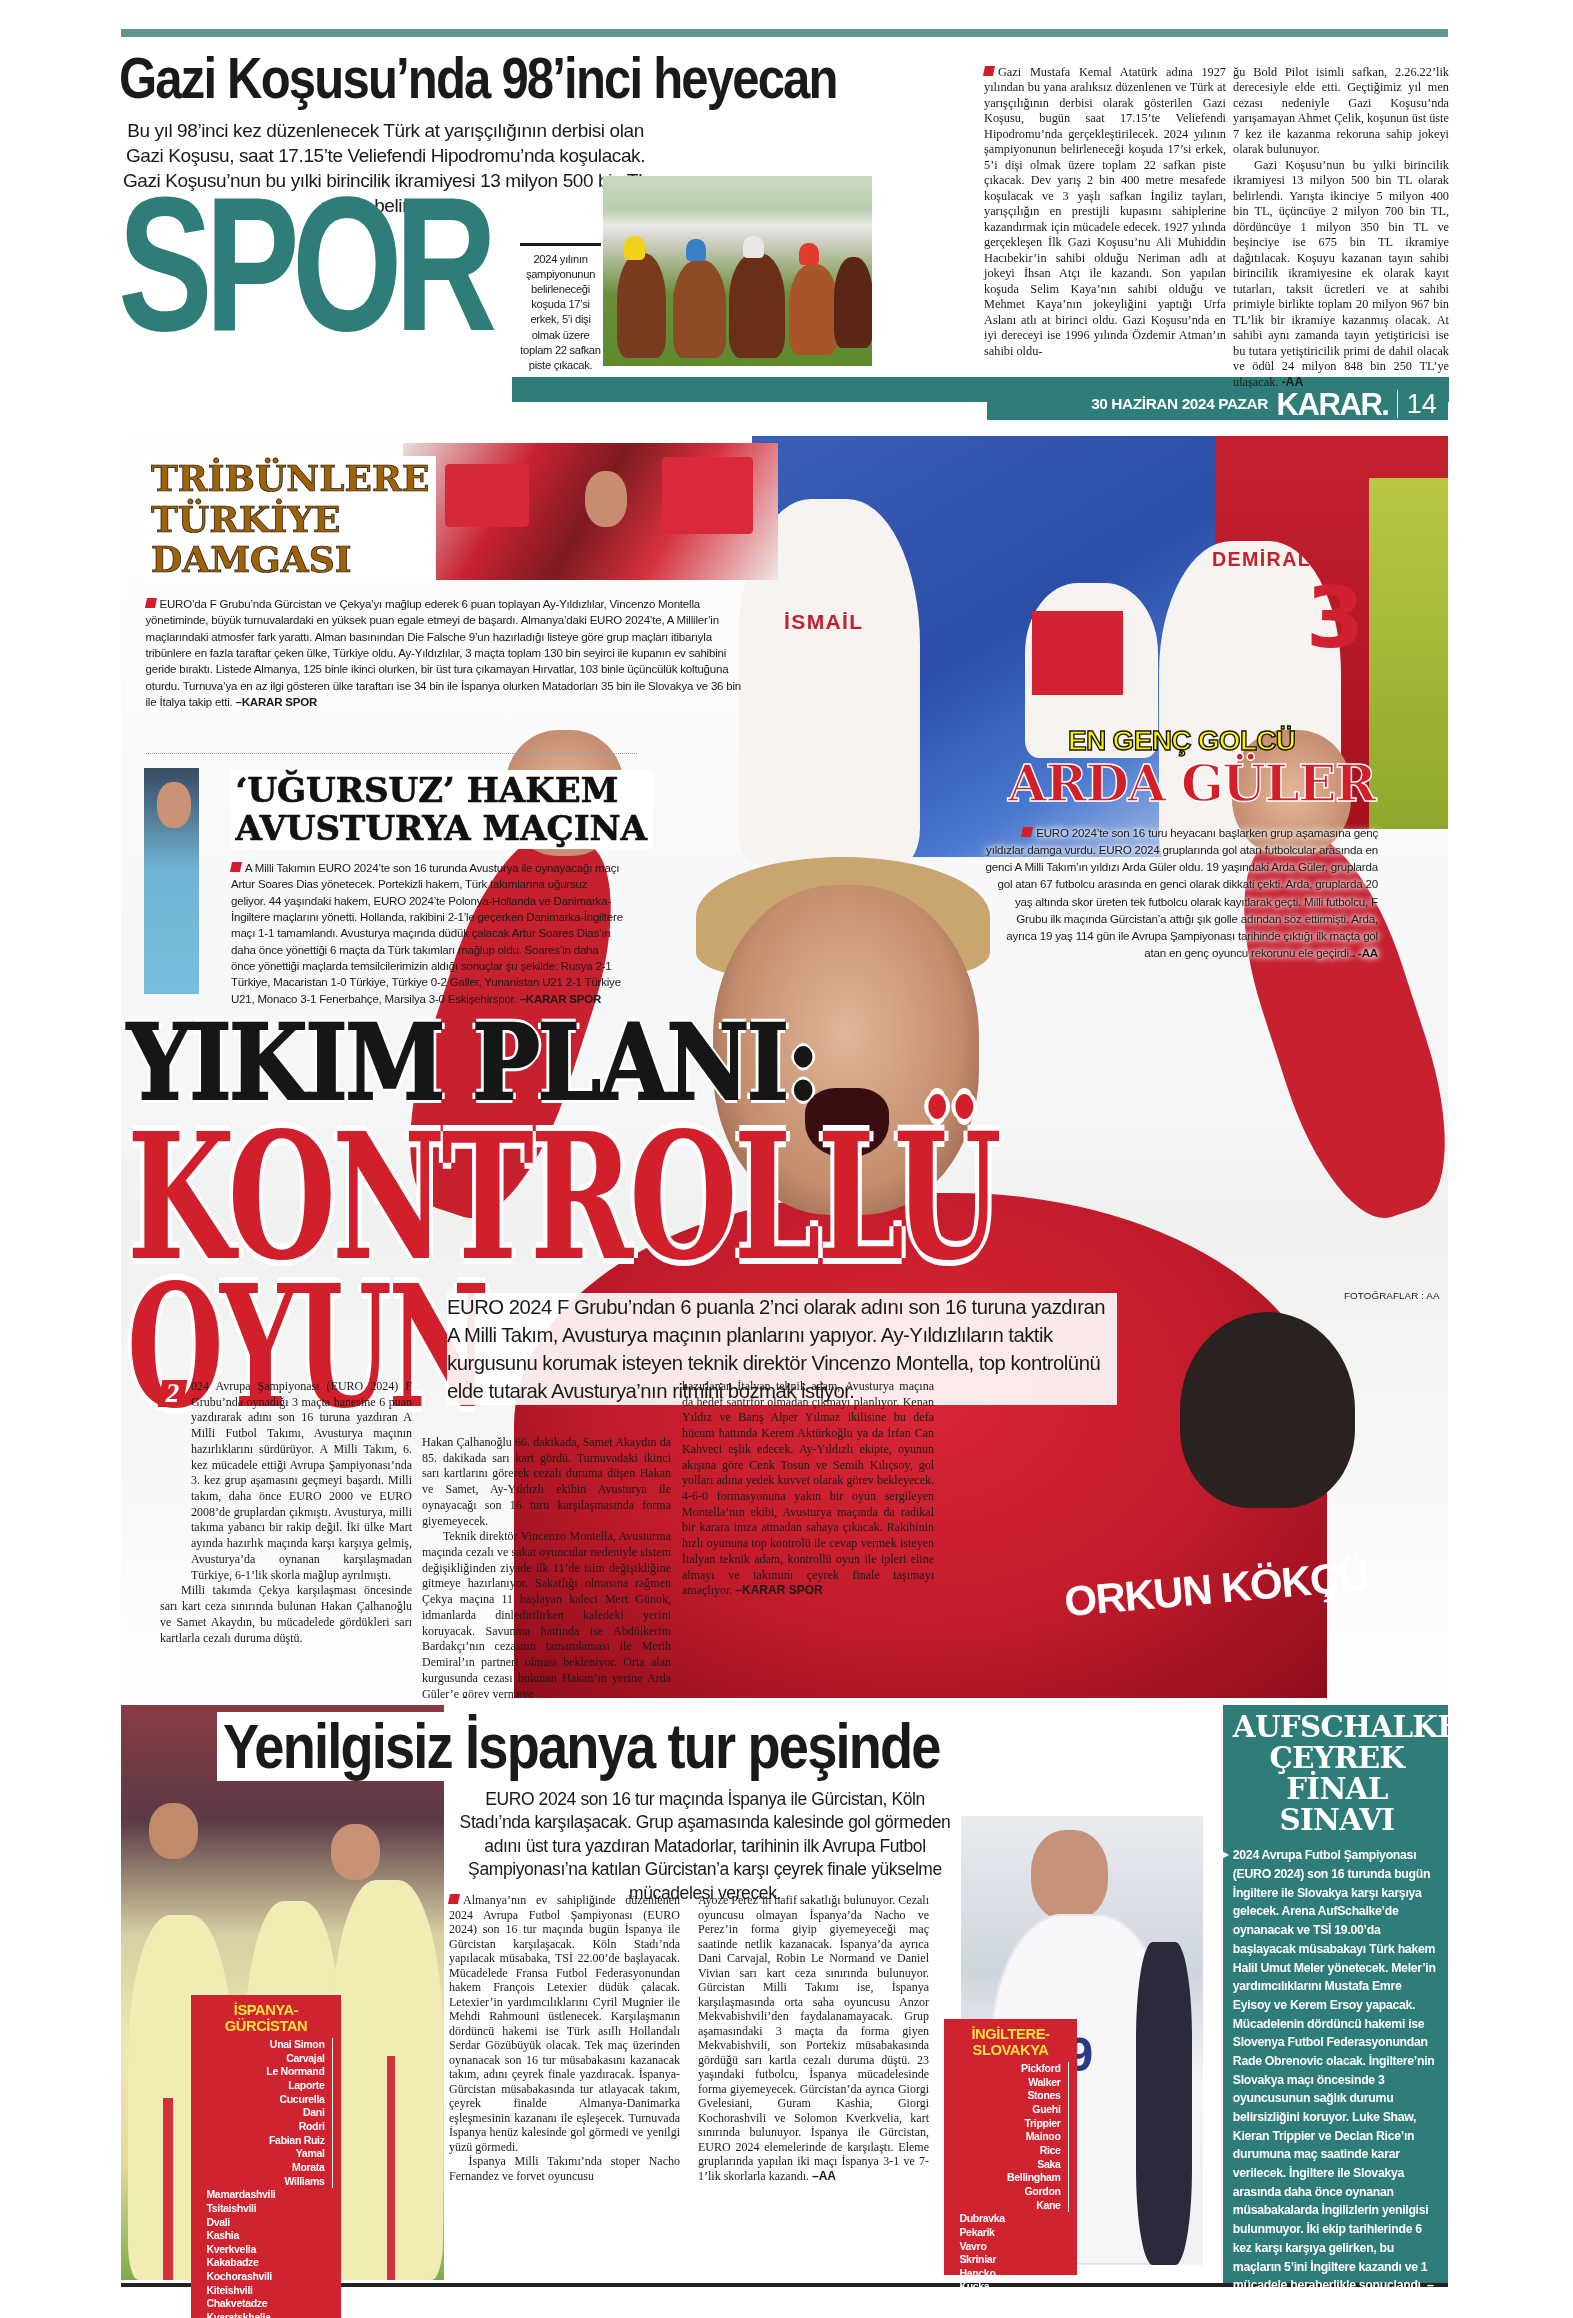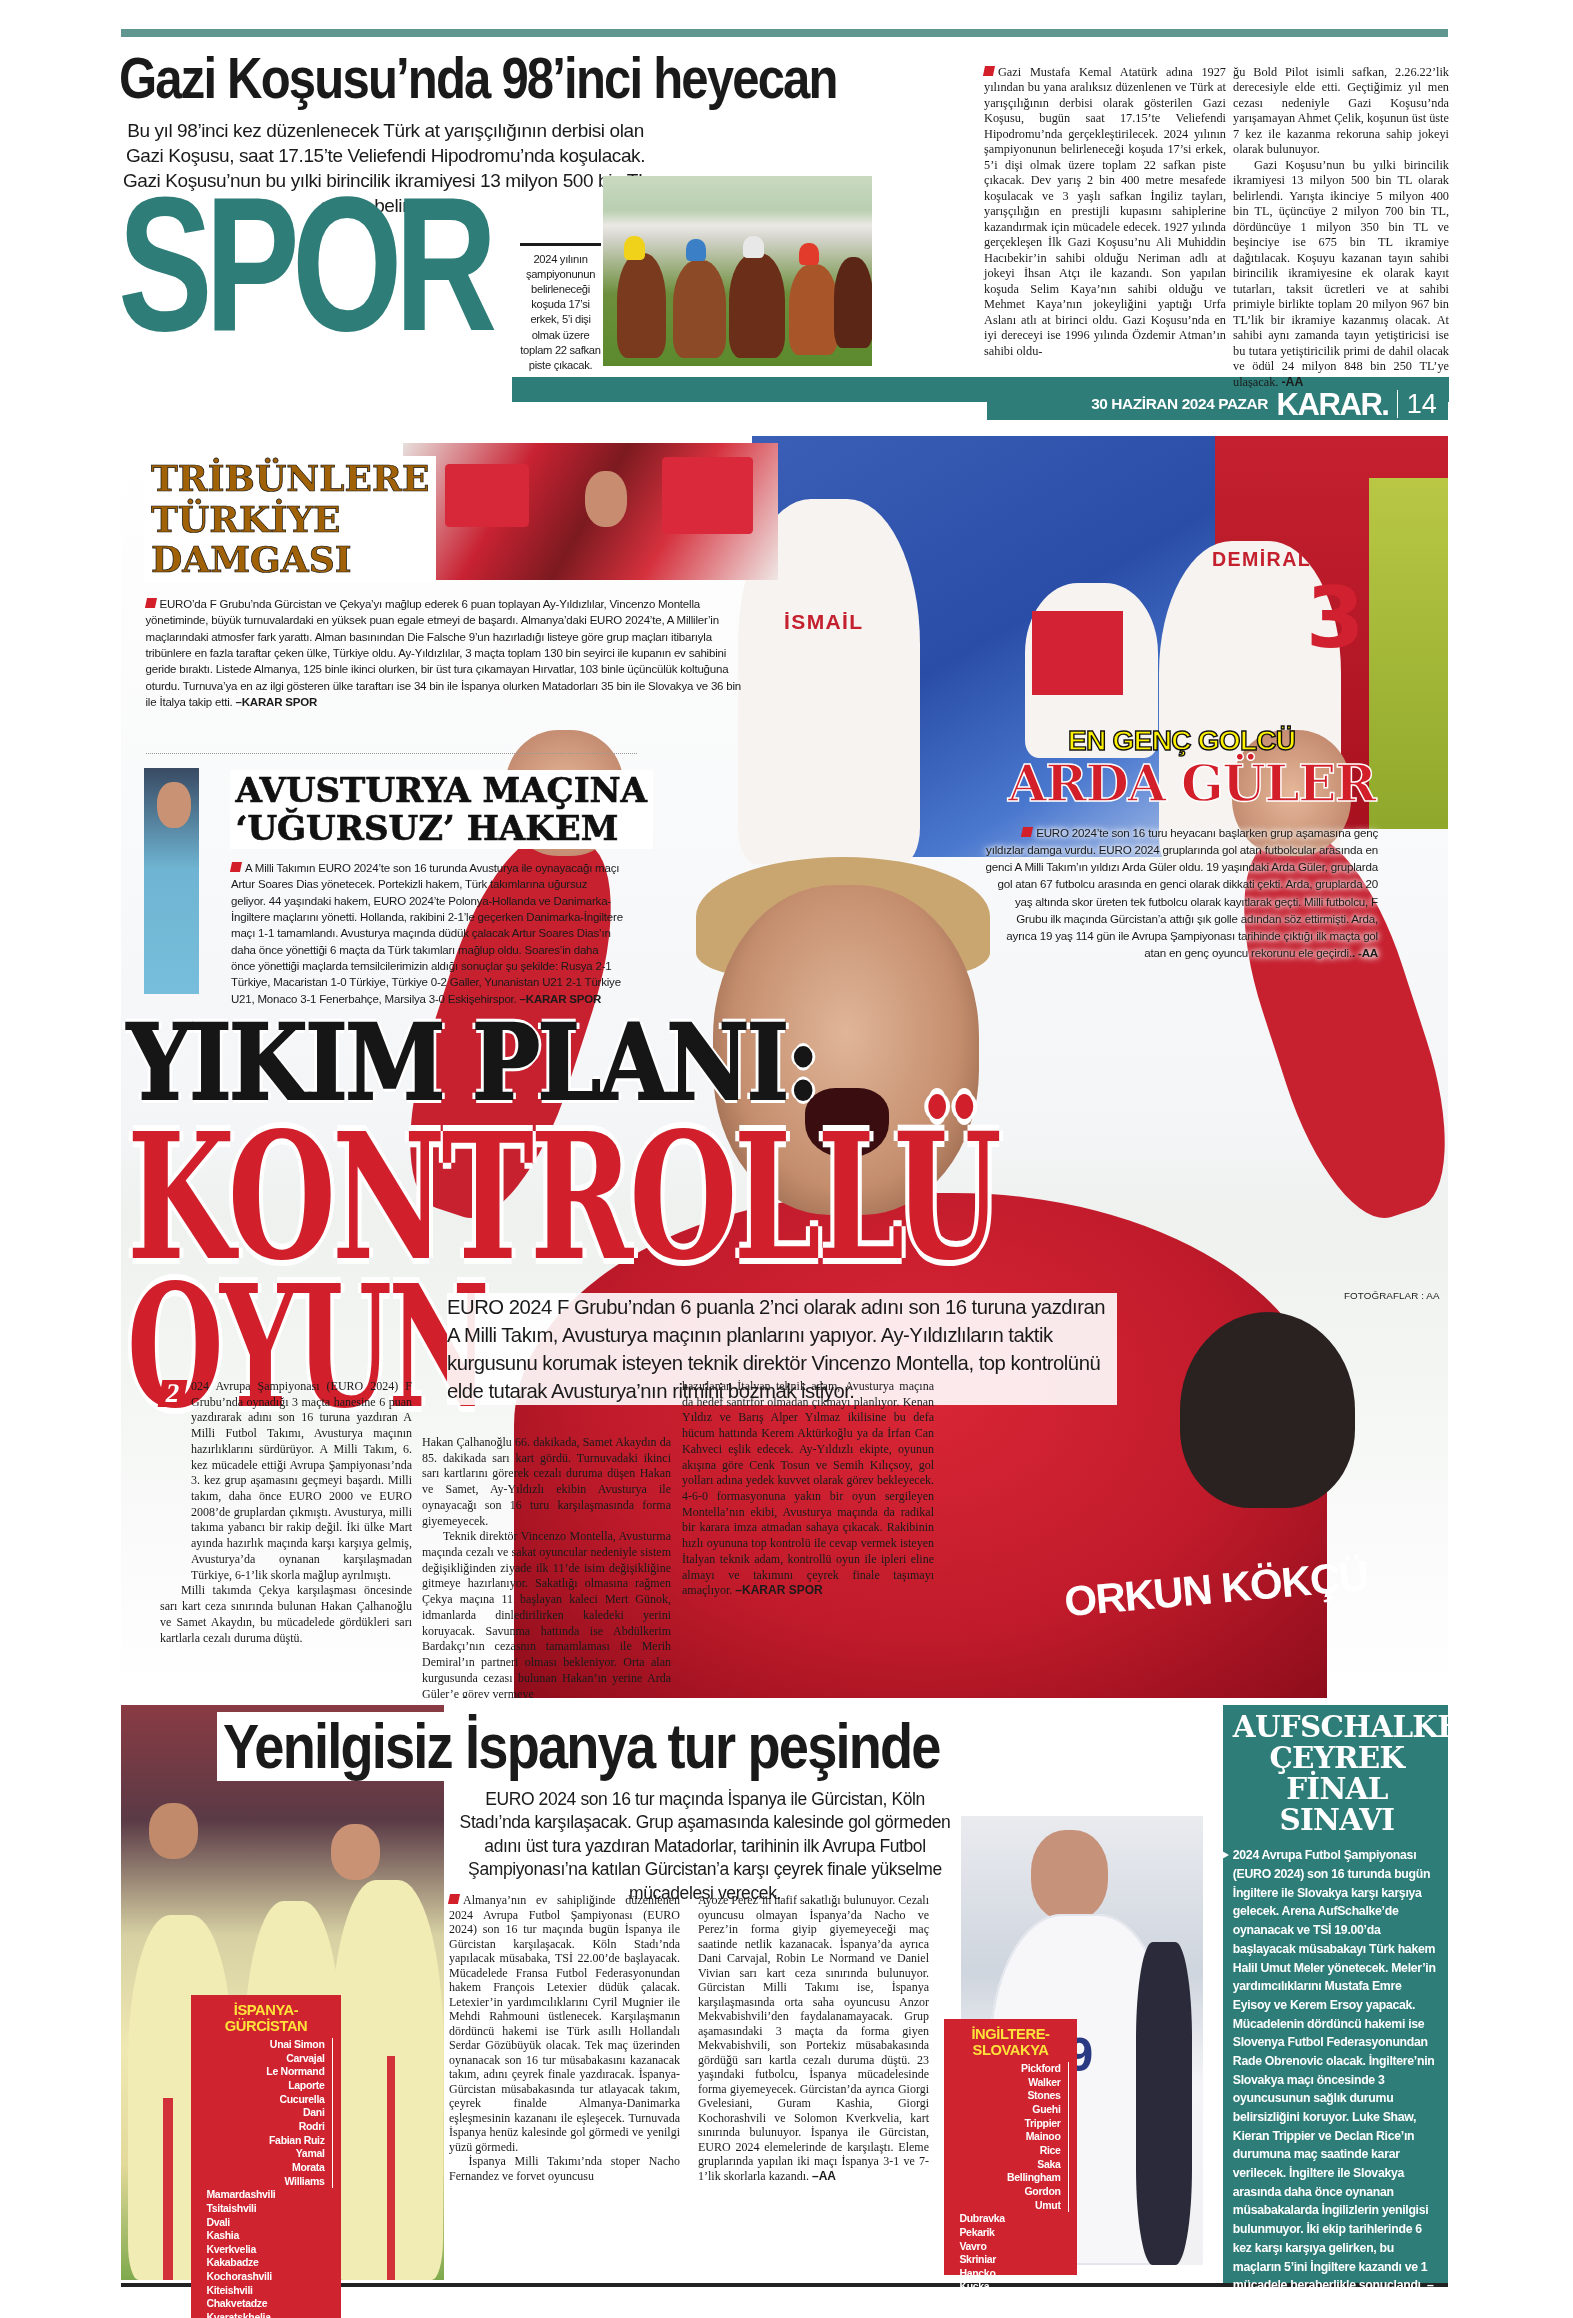--- a/index.html
+++ b/index.html
@@ -198,22 +198,22 @@
   </div>
   <p class="abs trib-body cond">
     <span class="red-square"></span><span>EURO’da F Grubu’nda Gürcistan ve Çekya’yı mağlup ederek 6 puan toplayan Ay-Yıldızlılar, Vincenzo Montella yönetiminde, büyük turnuvalardaki en yüksek puan egale etmeyi de başardı. Almanya’daki EURO 2024’te, A Milliler’in maçlarındaki atmosfer fark yarattı. Alman basınından Die Falsche 9’un hazırladığı listeye göre grup maçları itibarıyla tribünlere en fazla taraftar çeken ülke, Türkiye oldu. Ay-Yıldızlılar, 3 maçta toplam 130 bin seyirci ile kupanın ev sahibini geride bıraktı. Listede Almanya, 125 binle ikinci olurken, bir üst tura çıkamayan Hırvatlar, 103 binle üçüncülük koltuğuna oturdu. Turnuva’ya en az ilgi gösteren ülke taraftarı ise 34 bin ile İspanya olurken Matadorları 35 bin ile Slovakya ve 36 bin ile İtalya takip etti.</span> <b>–KARAR SPOR</b>
   </p>
   <div class="abs dotted"></div>
 
   <div class="abs ref-photo">
     <div class="abs ref-face"></div>
   </div>
   <div class="abs hakem-title slab">
+    <div>‘UĞURSUZ’ HAKEM</div>
     <div>AVUSTURYA MAÇINA</div>
-    <div>‘UĞURSUZ’ HAKEM</div>
   </div>
   <p class="abs hakem-body cond">
     <span class="red-square"></span><span>A Milli Takımın EURO 2024’te son 16 turunda Avusturya ile oynayacağı maçı Artur Soares Dias yönetecek. Portekizli hakem, Türk takımlarına uğursuz geliyor. 44 yaşındaki hakem, EURO 2024’te Polonya-Hollanda ve Danimarka-İngiltere maçlarını yönetti. Hollanda, rakibini 2-1’le geçerken Danimarka-İngiltere maçı 1-1 tamamlandı. Avusturya maçında düdük çalacak Artur Soares Dias’ın daha önce yönettiği 6 maçta da Türk takımları mağlup oldu. Soares’in daha önce yönettiği maçlarda temsilcilerimizin aldığı sonuçlar şu şekilde: Rusya 2-1 Türkiye, Macaristan 1-0 Türkiye, Türkiye 0-2 Galler, Yunanistan U21 2-1 Türkiye U21, Monaco 3-1 Fenerbahçe, Marsilya 3-0 Eskişehirspor.</span> <b>–KARAR SPOR</b>
   </p>
 
   <div class="abs genc-title">EN GENÇ GOLCÜ</div>
   <div class="abs arda-title slab">ARDA GÜLER</div>
   <p class="abs arda-body cond">
     <span class="red-square"></span><span>EURO 2024’te son 16 turu heyacanı başlarken grup aşamasına genç yıldızlar damga vurdu. EURO 2024 gruplarında gol atan futbolcular arasında en genci A Milli Takım’ın yıldızı Arda Güler oldu. 19 yaşındaki Arda Güler, gruplarda gol atan 67 futbolcu arasında en genci olarak dikkati çekti. Arda, gruplarda 20 yaş altında skor üreten tek futbolcu olarak kayıtlarak geçti. Milli futbolcu, F Grubu ilk maçında Gürcistan’a attığı şık golle adından söz ettirmişti. Arda, ayrıca 19 yaş 114 gün ile Avrupa Şampiyonası tarihinde çıktığı ilk maçta gol atan en genç oyuncu rekorunu ele geçirdi.</span><b>. -AA</b>
   </p>
@@ -314,21 +314,21 @@
       <div>Pickford</div>
         <div>Walker</div>
         <div>Stones</div>
         <div>Guehi</div>
         <div>Trippier</div>
         <div>Mainoo</div>
         <div>Rice</div>
         <div>Saka</div>
         <div>Bellingham</div>
         <div>Gordon</div>
-        <div>Umut</div>
+        <div>Kane</div>
     </div>
     <div class="cr">
       <div>Dubravka</div>
         <div>Pekarik</div>
         <div>Vavro</div>
         <div>Skriniar</div>
         <div>Hancko</div>
         <div>Kucka</div>
         <div>Lobotka</div>
         <div>Duda</div>

